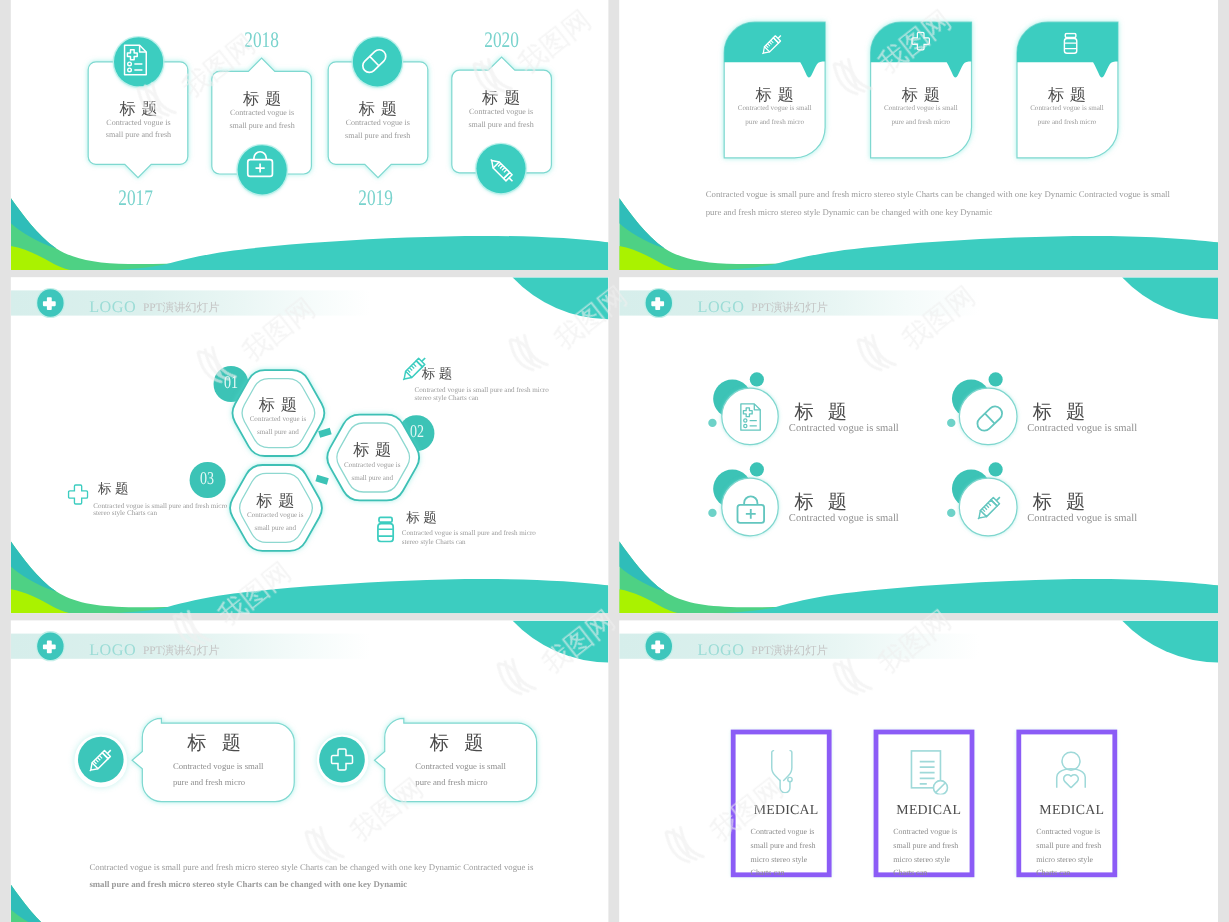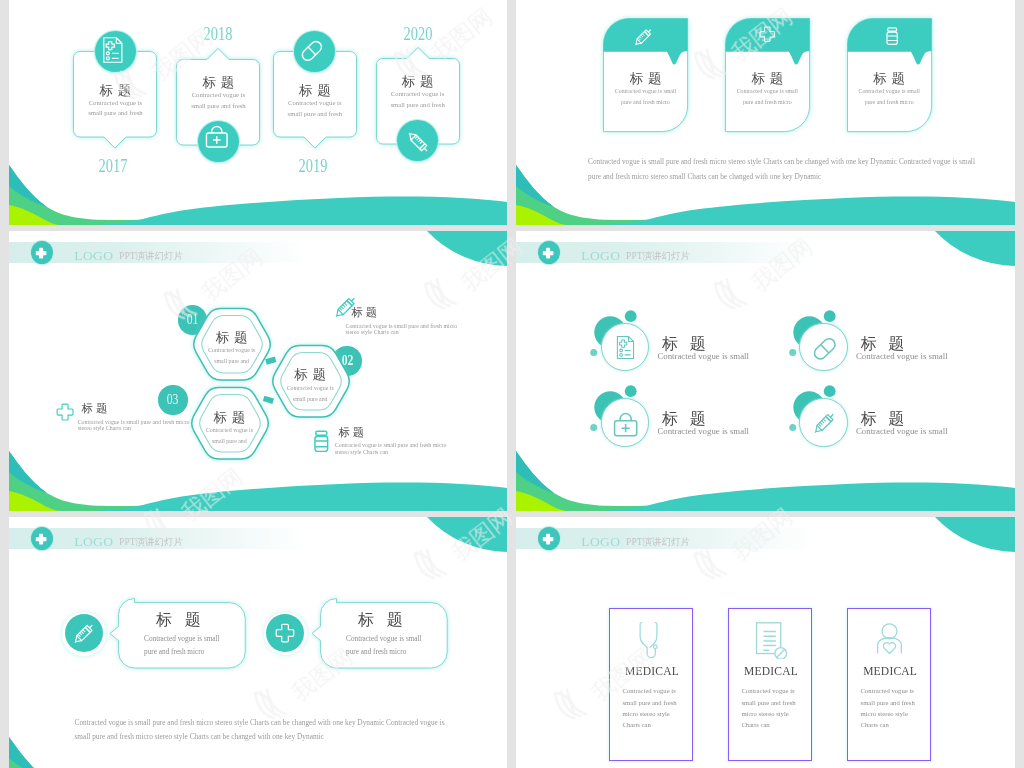--- a/index.html
+++ b/index.html
@@ -58,21 +58,21 @@
   .s5halo{position:absolute;width:43.2px;height:43.2px;border-radius:50%;background:#fff;
           box-shadow:0 0 5px rgba(120,225,215,.45);}
   .s5circ{position:absolute;width:38.4px;height:38.4px;border-radius:50%;background:#3cc6ba;}
   .s5bub{position:absolute;overflow:visible;}
   .bub2{fill:#fff;stroke:#7fd8d0;stroke-width:1;filter:drop-shadow(0 0 2.2px rgba(90,225,212,.5));}
   .s5t{position:absolute;color:#4b4b4b;font-size:16px;line-height:1;letter-spacing:12.7px;
        text-indent:12.7px;white-space:nowrap;}
   .s5b{position:absolute;color:#8e8e8e;font-size:7.25px;line-height:1;white-space:nowrap;}
   .s5foot{position:absolute;color:#9b9b9b;font-size:7.32px;line-height:1;white-space:nowrap;}
   
-  .s6panel{position:absolute;width:83.9px;height:153px;border:1px solid #8b5cf6;
+  .s6panel{position:absolute;width:83.9px;height:123px;border:4px solid #8b5cf6;
            box-sizing:border-box;background:#fff;box-shadow:0 0 3px rgba(120,225,215,.45);}
   .s6t{position:absolute;left:0;top:57.4px;width:83.9px;text-align:center;color:#4b4b4b;
        font-size:11.56px;line-height:1;letter-spacing:.2px;white-space:nowrap;}
   .s6b{position:absolute;left:12.4px;color:#8e8e8e;font-size:6.66px;line-height:1;white-space:nowrap;}
   .wmlayer{position:absolute;left:0;top:0;width:1024px;height:768px;pointer-events:none;}
 </style>
 </head>
 <body>
 
 <svg width="0" height="0" style="position:absolute" aria-hidden="true">
@@ -264,21 +264,21 @@
   </svg>
   <svg class="ico" style="left:36.3px;top:9.7px;width:18.3px;height:18.3px;color:#fff;" viewBox="0 0 48 48">
           <use href="#ic-bottle"></use>
         </svg>
   <div class="tt abs" style="left:0;top:54.3px;width:85.1px;font-size:13.5px;letter-spacing:4.8px;text-indent:4.8px;">标题</div>
   <div class="bd abs" style="left:0;top:71.6px;width:85.1px;font-size:5.9px;">Contracted vogue is small</div>
   <div class="bd abs" style="left:0;top:82.3px;width:85.1px;font-size:5.9px;">pure and fresh micro</div>
  </div>
 
  <div class="s2foot" style="left:72.1px;top:213.3px;width:400px;">Contracted vogue is small pure and fresh micro stereo style Charts can be changed with one key Dynamic Contracted vogue is small</div>
- <div class="s2foot" style="left:72.1px;top:227.5px;width:400px;">pure and fresh micro stereo small Charts can be changed with one key Dynamic</div>
+ <div class="s2foot" style="left:72.1px;top:227.5px;width:400px;">pure and fresh micro stereo style Dynamic can be changed with one key Dynamic</div>
 </div>
 
 <div class="slide" style="left:9px;top:231px;width:498px;height:280px;">
  <svg class="svgfull" viewBox="0 0 498 280" preserveAspectRatio="none">
   <path d="M498 0 h-80 a112 112 0 0 0 80 35 z" fill="#3ccdc0"></path>
   <path d="M0 220 C 10 234 22 251 38 262 C 52 271 70 274.5 98 275 C 150 275.8 235 270 320 264 C 400 258.6 460 256 498 257 L498 280 L0 280 Z" fill="#4ed184"></path>
   <path d="M0 220 C 10 234 22 251 38 262 C 20 256 8 248 0 241 Z" fill="#2fbdb9"></path>
   <path d="M0 260 C 12 262 24 268 36 275 C 42 278 46 279.4 50 280 L0 280 Z" fill="#aaf200"></path>
   <path d="M498 257 C 460 252 400 250 330 253 C 280 255 220 259 180 264.5 C 160 267.4 145 271 130 275 C 110 279.5 70 282 0 282 L498 282 Z" fill="#3ccdc0"></path>
  </svg>
@@ -294,21 +294,21 @@
  <div class="hexnum" style="left:168.6px;top:74.4px;">
    <span>01</span></div>
  <svg class="hexw" style="left:181.1px;top:75.7px;width:84px;height:74.5px;" viewBox="0 0 84 74.5">
    <path class="hexo" d="M5.94 45.08 Q1.50 37.25 5.94 29.42 L17.31 9.33 Q21.75 1.50 30.75 1.50 L53.25 1.50 Q62.25 1.50 66.69 9.33 L78.06 29.42 Q82.50 37.25 78.06 45.08 L66.69 65.17 Q62.25 73.00 53.25 73.00 L30.75 73.00 Q21.75 73.00 17.31 65.17 Z"></path>
    <path class="hexi" d="M13.66 44.23 Q9.75 37.25 13.66 30.27 L21.96 15.48 Q25.88 8.50 33.88 8.50 L50.12 8.50 Q58.12 8.50 62.04 15.48 L70.34 30.27 Q74.25 37.25 70.34 44.23 L62.04 59.02 Q58.12 66.00 50.12 66.00 L33.88 66.00 Q25.88 66.00 21.96 59.02 Z"></path>
  </svg>
  <div class="tt abs" style="left:180.6px;top:99.9px;width:84px;font-size:13.5px;letter-spacing:4.8px;text-indent:4.8px;">标题</div>
  <div class="bd abs" style="left:180.6px;top:117.4px;width:84px;font-size:5.9px;">Contracted vogue is</div>
  <div class="bd abs" style="left:180.6px;top:128.1px;width:84px;font-size:5.9px;">small pure and</div>
 
- <div class="hexnum" style="left:323.4px;top:115.4px;font-weight:bold;">
+ <div class="hexnum" style="left:323.4px;top:115.4px;">
    <span>02</span></div>
  <svg class="hexw" style="left:259.7px;top:113.1px;width:84px;height:74.5px;" viewBox="0 0 84 74.5">
    <path class="hexo" d="M5.94 45.08 Q1.50 37.25 5.94 29.42 L17.31 9.33 Q21.75 1.50 30.75 1.50 L53.25 1.50 Q62.25 1.50 66.69 9.33 L78.06 29.42 Q82.50 37.25 78.06 45.08 L66.69 65.17 Q62.25 73.00 53.25 73.00 L30.75 73.00 Q21.75 73.00 17.31 65.17 Z"></path>
    <path class="hexi" d="M13.66 44.23 Q9.75 37.25 13.66 30.27 L21.96 15.48 Q25.88 8.50 33.88 8.50 L50.12 8.50 Q58.12 8.50 62.04 15.48 L70.34 30.27 Q74.25 37.25 70.34 44.23 L62.04 59.02 Q58.12 66.00 50.12 66.00 L33.88 66.00 Q25.88 66.00 21.96 59.02 Z"></path>
  </svg>
  <div class="tt abs" style="left:259.2px;top:137.3px;width:84px;font-size:13.5px;letter-spacing:4.8px;text-indent:4.8px;">标题</div>
  <div class="bd abs" style="left:259.2px;top:154.8px;width:84px;font-size:5.9px;">Contracted vogue is</div>
  <div class="bd abs" style="left:259.2px;top:165.5px;width:84px;font-size:5.9px;">small pure and</div>
 
  <div class="hexnum" style="left:149px;top:154.1px;">
@@ -465,21 +465,21 @@
         </svg>
  </div>
  <svg class="s5bub" style="left:310.1px;top:85.4px;width:128.8px;height:66.6px;" viewBox="0 0 128.8 66.6">
    <path class="bub2" d="M17.5 0.6 h94.8 a15.9 15.9 0 0 1 15.9 15.9 v33.6 a15.9 15.9 0 0 1 -15.9 15.9 h-94.8 a15.9 15.9 0 0 1 -15.9 -15.9 v-11.4 l-8.5 -7.2 l8.5 -7.2 v-11.8 a15.9 15.9 0 0 1 15.9 -15.9 z"></path>
  </svg>
  <div class="s5t" style="left:336.4px;top:95.2px;">标题</div>
  <div class="s5b" style="left:337.1px;top:118.6px;">Contracted vogue is small</div>
  <div class="s5b" style="left:337.1px;top:131.5px;">pure and fresh micro</div>
 
  <div class="s5foot" style="left:65.5px;top:201.8px;">Contracted vogue is small pure and fresh micro stereo style Charts can be changed with one key Dynamic Contracted vogue is</div>
- <div class="s5foot" style="left:65.5px;top:216.2px;">small pure and fresh micro stereo style Charts can be changed with one key Dynamic</div>
+ <div class="s5foot" style="left:65.5px;top:216.2px;font-weight:bold;">small pure and fresh micro stereo style Charts can be changed with one key Dynamic</div>
 </div>
 
 <div class="slide" style="left:516px;top:517px;width:499px;height:280px;">
  <svg class="svgfull" viewBox="0 0 499 280" preserveAspectRatio="none">
   <path d="M499 0 h-80 a112 112 0 0 0 80 35 z" fill="#3ccdc0"></path>
  </svg>
  <div class="hbar" style="left:0;top:11.3px;width:300px;"></div>
  <div class="hlogo">
   <svg class="ico" style="left:3.6px;top:5.9px;width:12.2px;height:12.2px;color:#fff;" viewBox="0 0 48 48">
           <use href="#ic-crossf"></use>

